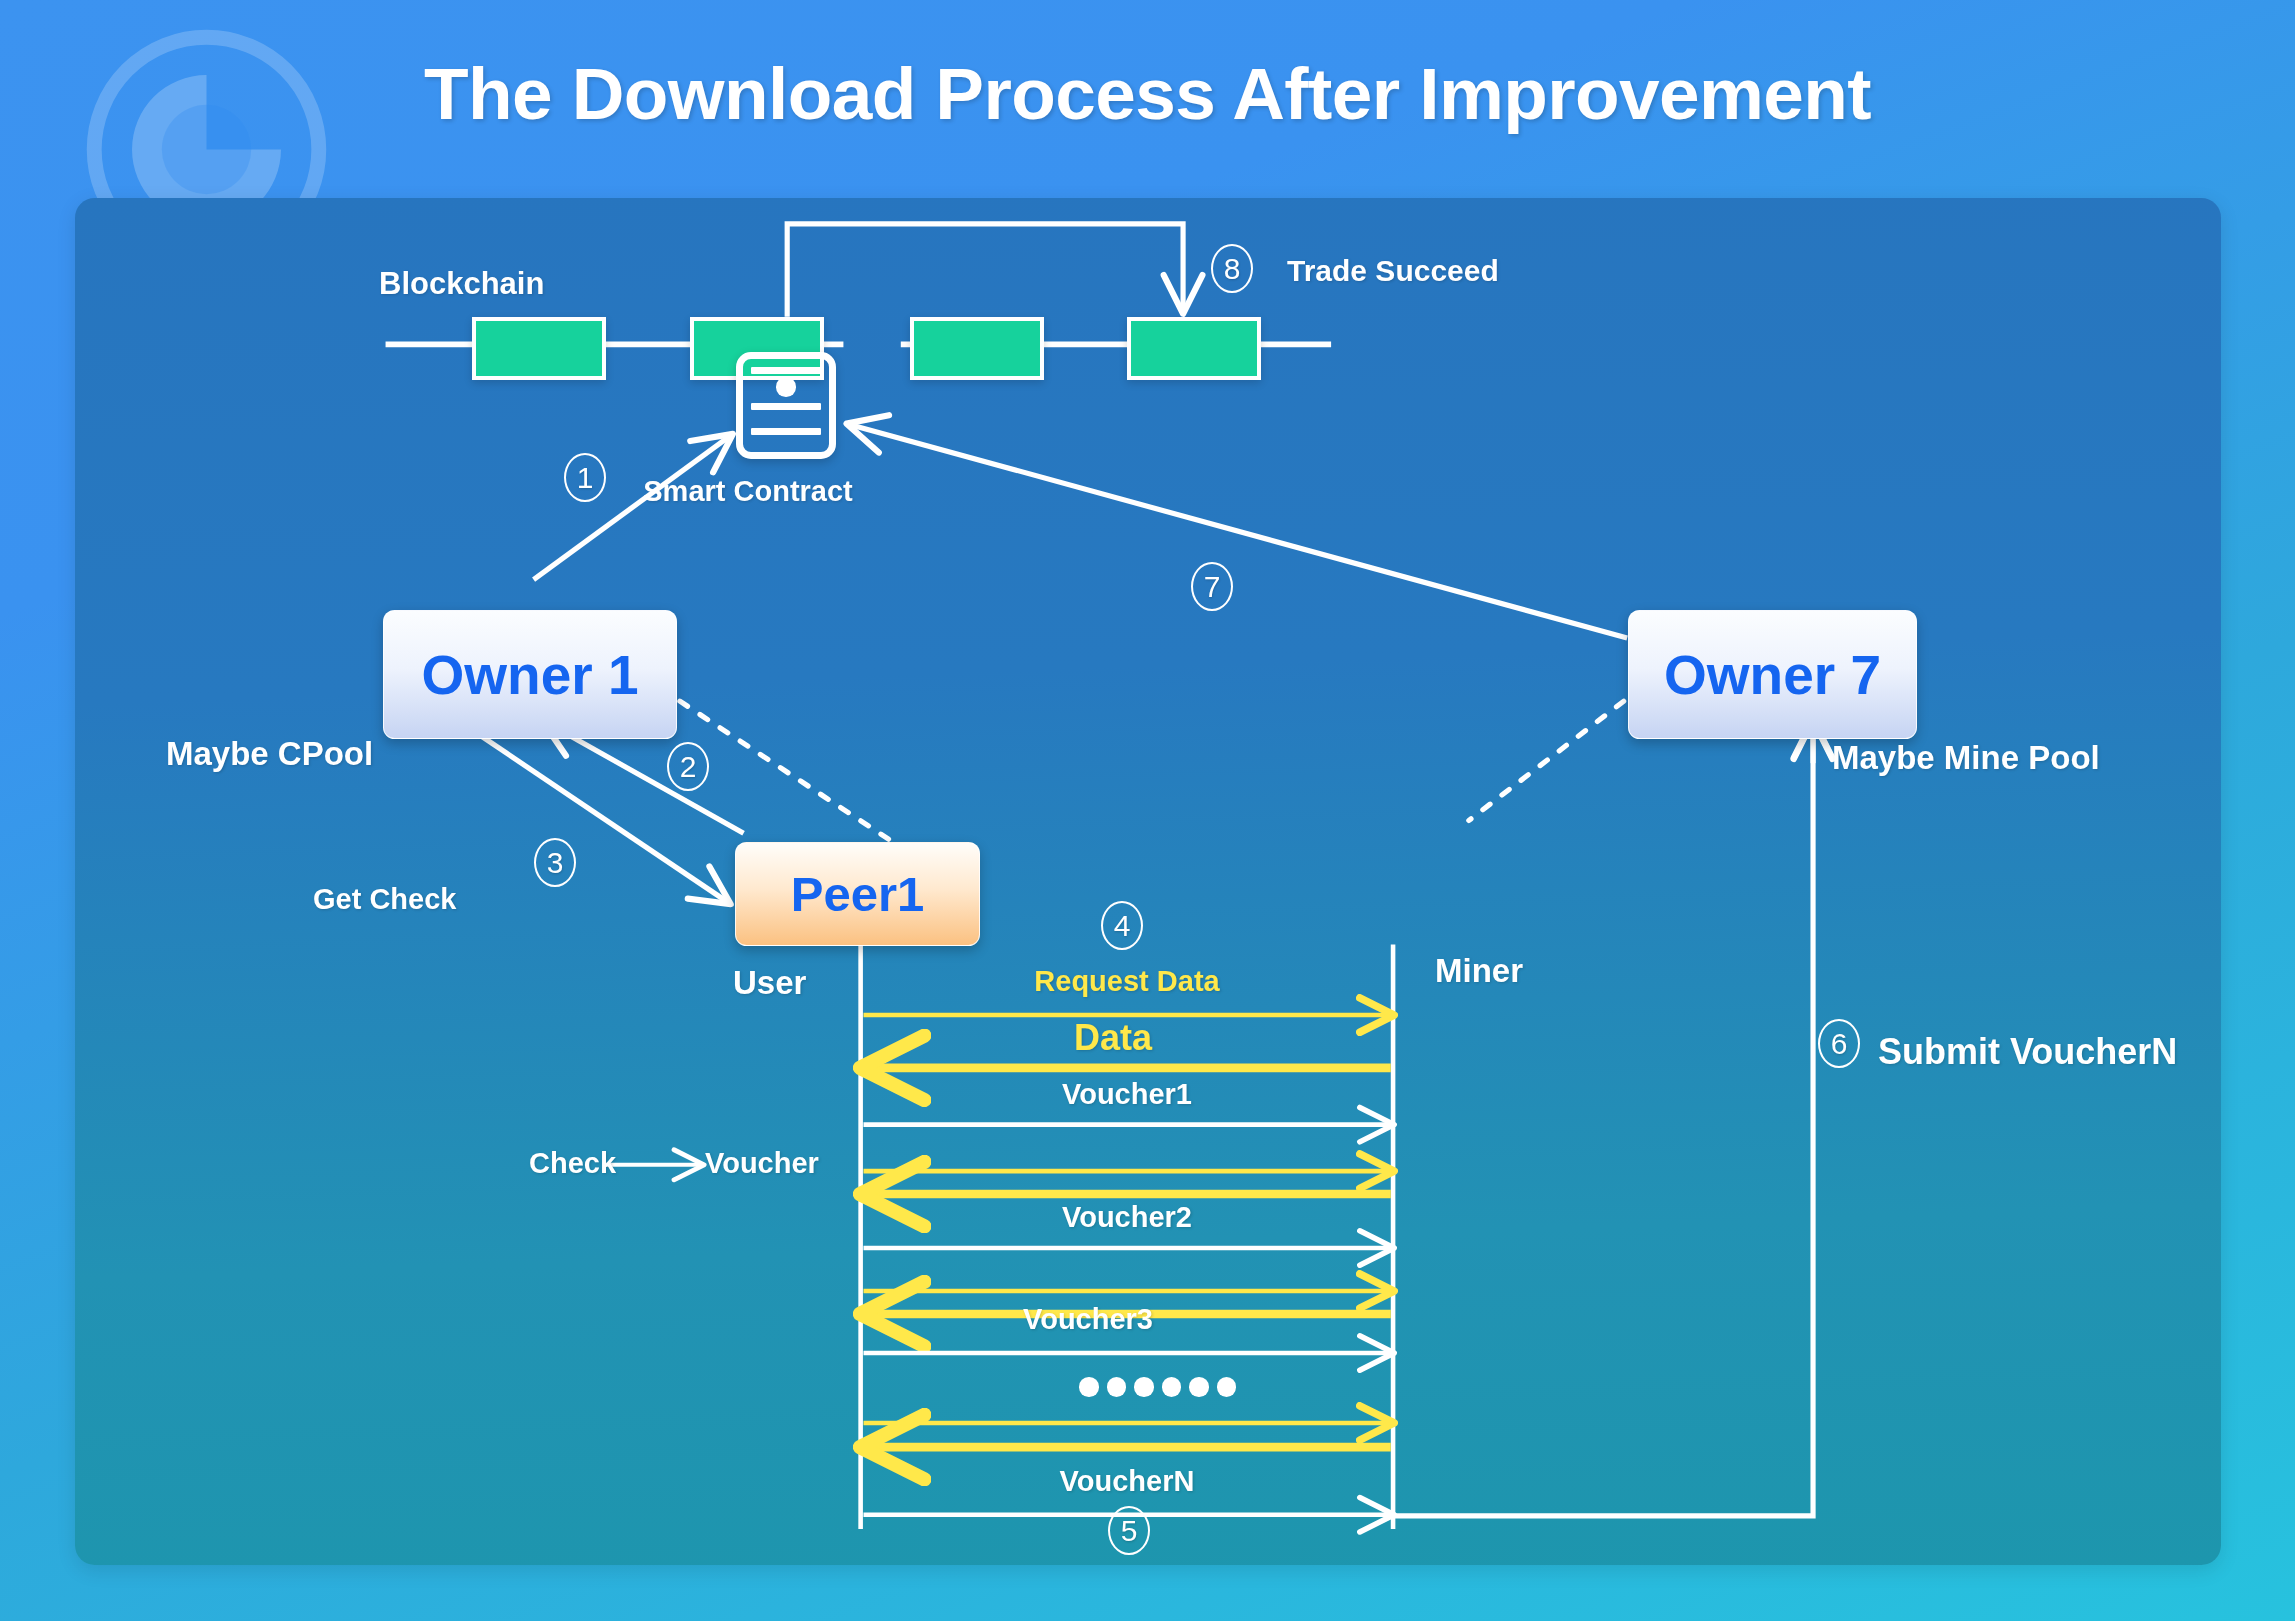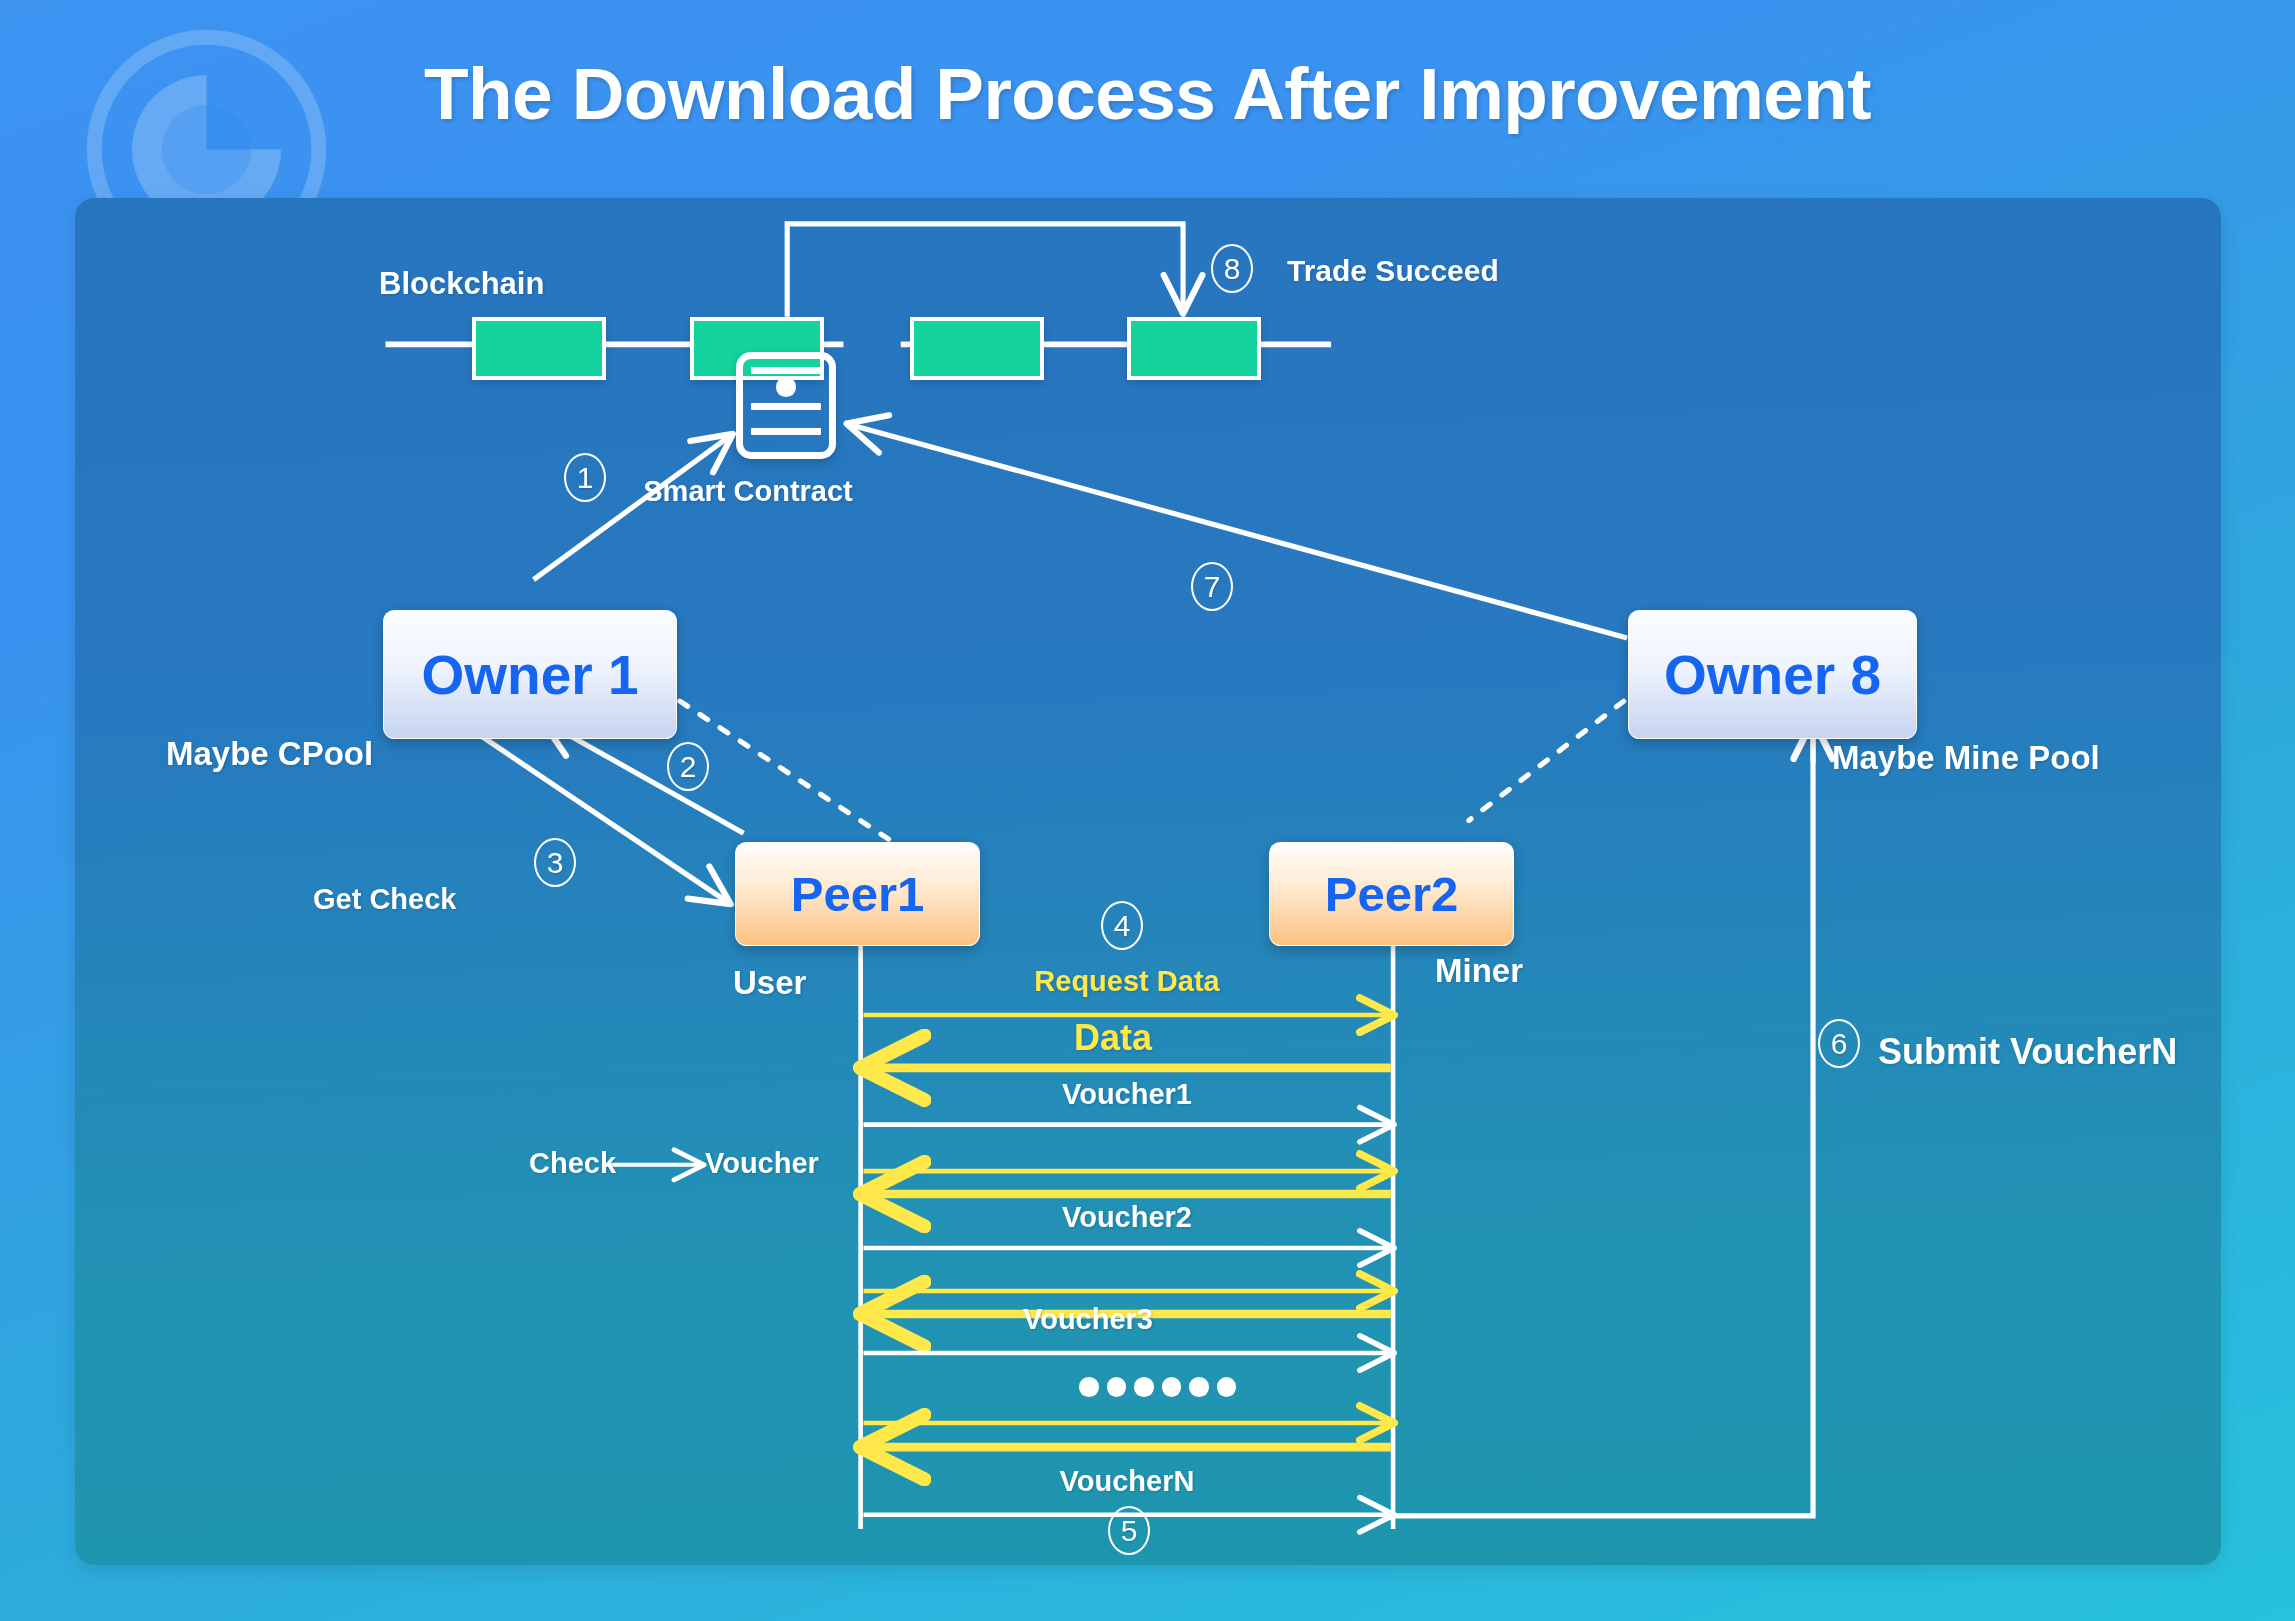--- a/index.html
+++ b/index.html
@@ -181,23 +181,22 @@
     </g>
 
      Voucher little arrow --&gt;
     <line x1="1055" y1="2030" x2="1222" y2="2030" stroke="#ffffff" stroke-width="7" marker-end="url(#whiteArrow)"></line>
 
     
     <line x1="3160" y1="1330" x2="3160" y2="1262" stroke="#ffffff" stroke-width="9" marker-end="url(#whiteArrow)"></line>
   </svg>
 
   <div class="node owner" id="owner1">Owner 1</div>
-  <div class="node owner" id="owner2">Owner 8</div>
+  <div class="node owner" id="owner2">Owner 7</div>
   <div class="node peer" id="peer1">Peer1</div>
-  <div class="node peer" id="peer2">Peer2</div>
 
   <div class="num" style="left:564px;top:453px;">1</div>
   <div class="num" style="left:667px;top:742px;">2</div>
   <div class="num" style="left:534px;top:838px;">3</div>
   <div class="num" style="left:1101px;top:901px;">4</div>
   <div class="num" style="left:1108px;top:1506px;">5</div>
   <div class="num" style="left:1818px;top:1019px;">6</div>
   <div class="num" style="left:1191px;top:562px;">7</div>
   <div class="num" style="left:1211px;top:244px;">8</div>
 

